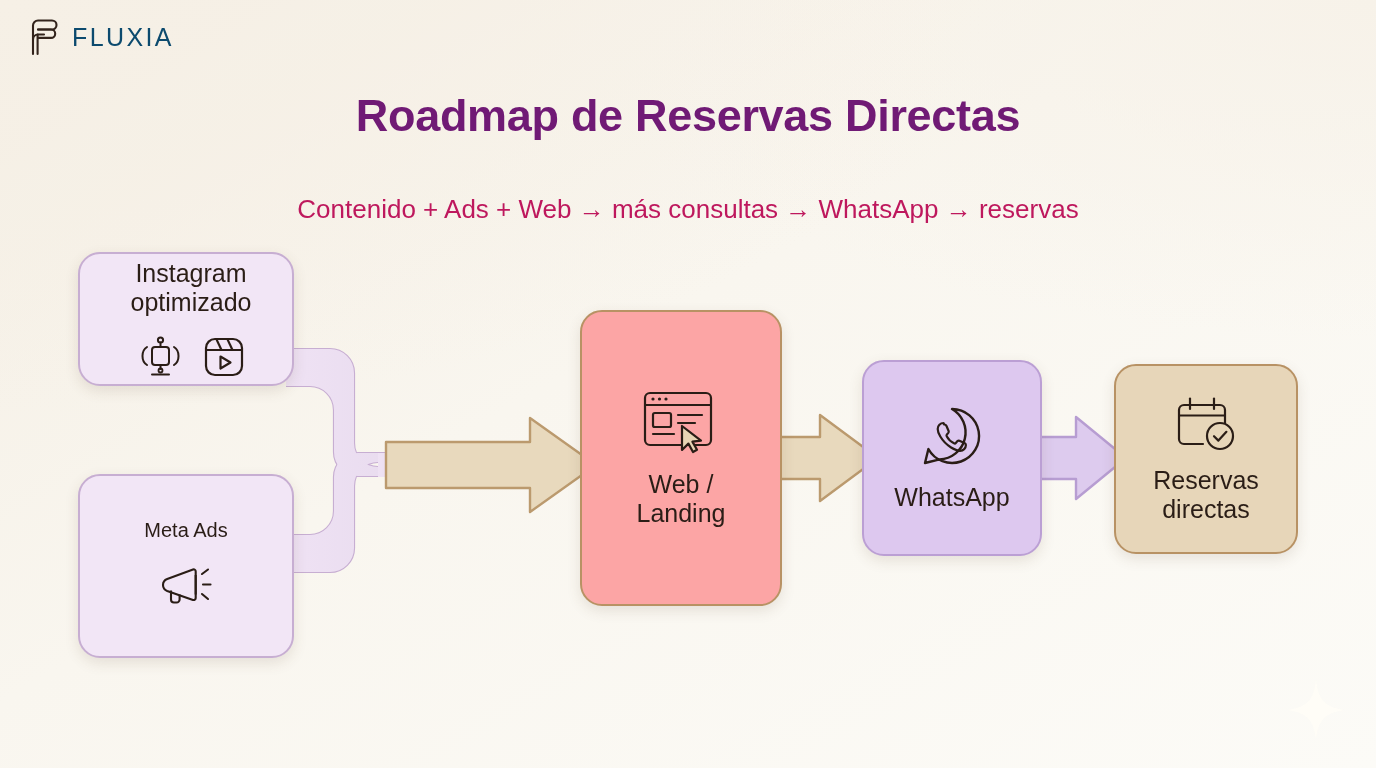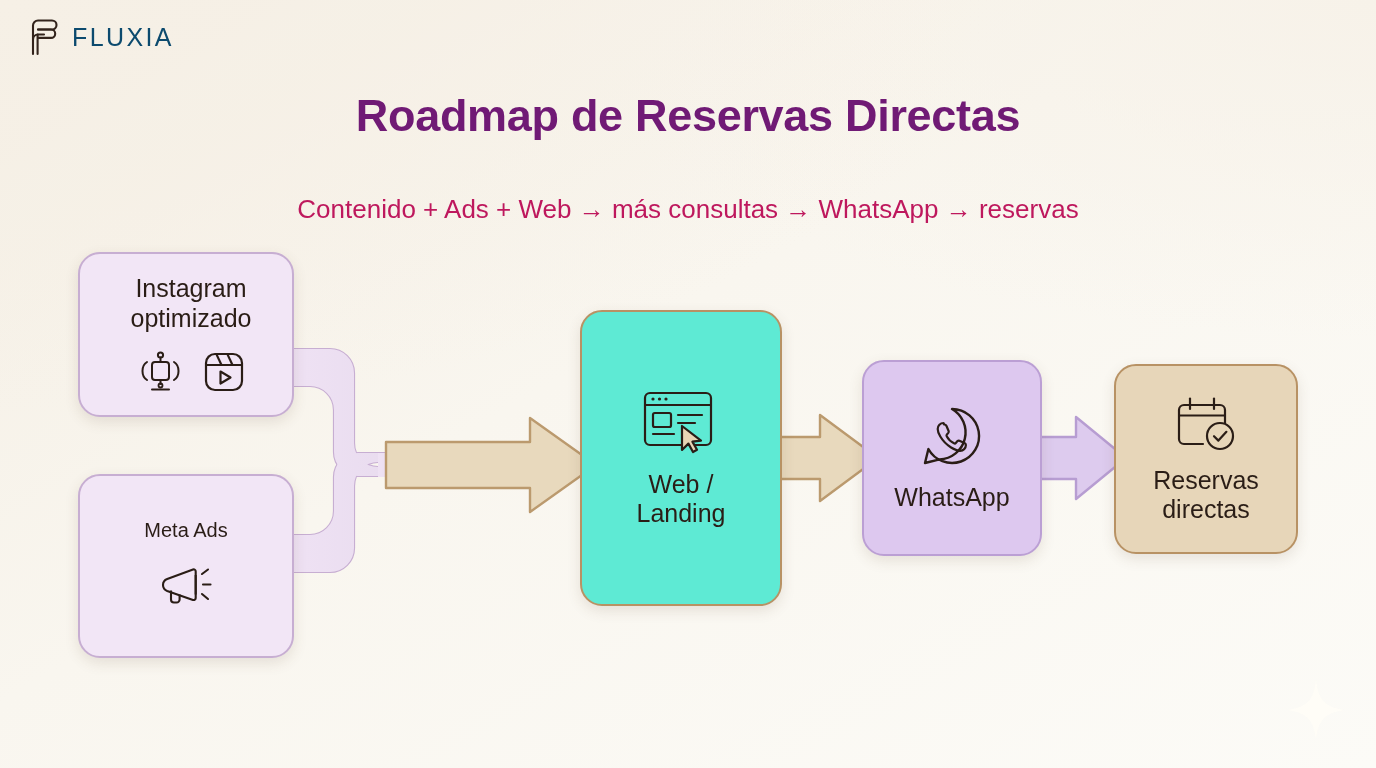--- a/index.html
+++ b/index.html
@@ -39,25 +39,25 @@
     display:flex; flex-direction:column; align-items:center; justify-content:center;
     text-align:center;
     box-shadow:0 5px 14px rgba(90,66,50,.13);
     z-index:3;
   }
   .card .label{ color:#2a1d16; line-height:1.18; }
   .card .icons{ display:flex; align-items:center; justify-content:center; gap:18px; }
 
   .purple{ background:#f2e6f6; border:2px solid #c7aed2; }
   .purple-strong{ background:#ddc8ef; border:2px solid #bb9fd4; }
-  .tan{ background:#5eead4; border:2px solid #b89264; }
+  .tan{ background:#fca5a5; border:2px solid #b89264; }
   .tan-soft{ background:#e7d6b9; border:2px solid #bb9straight; }
 
   
-  #card-instagram{ left:78px;  top:252px; width:216px; height:165px;padding-left:10px; }
+  #card-instagram{ left:78px;  top:252px; width:216px; height:134px;padding-left:10px; }
   #card-metaads  { left:78px;  top:474px; width:216px; height:184px; }
   #card-web      { left:580px; top:310px; width:202px; height:296px; }
   #card-whatsapp { left:862px; top:360px; width:180px; height:196px; }
   #card-reservas { left:1114px;top:364px; width:184px; height:190px; }
 
   #card-instagram .label{ font-size:25px; margin-bottom:16px; }
   #card-metaads   .label{ font-size:20px; margin-bottom:18px; }
   #card-web       .label{ font-size:25px; margin-top:16px; }
   #card-whatsapp  .label{ font-size:25px; margin-top:14px; }
   #card-reservas  .label{ font-size:25px; margin-top:10px; }

